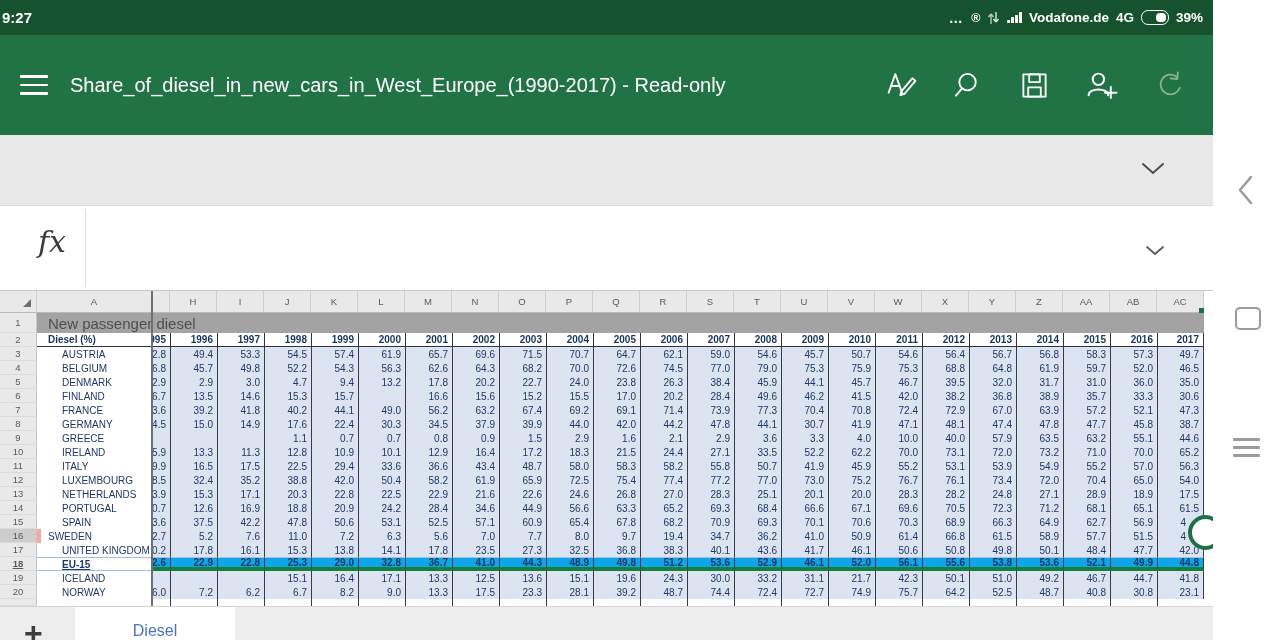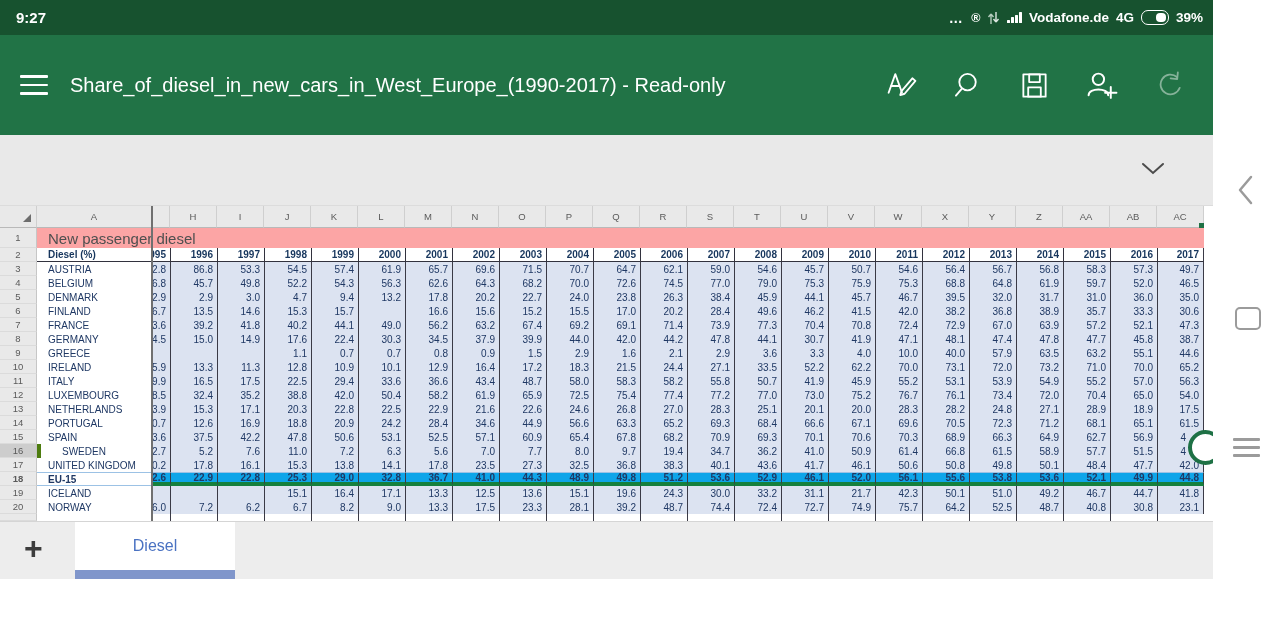--- a/index.html
+++ b/index.html
@@ -1,20 +1,20 @@
 <!DOCTYPE html>
 <html><head>
 <meta charset="utf-8">
 <style>
   html,body{margin:0;padding:0;width:1280px;height:640px;overflow:hidden;background:#fff;
     font-family:"Liberation Sans",sans-serif;-webkit-font-smoothing:antialiased;}
   .app{position:absolute;left:0;top:0;width:1213px;height:640px;background:#fff;}
   
   .status{height:35px;background:#17522f;color:#fff;display:flex;align-items:center;justify-content:space-between;}
-  .status .time{margin-left:16px;font-size:15px;font-weight:bold;}
+  .status .time{margin-left:2px;font-size:15px;font-weight:bold;}
   .sright{display:flex;align-items:center;gap:7px;margin-right:10px;font-size:13.5px;font-weight:bold;}
   .dots{letter-spacing:1.5px;font-size:14px;}
   .reg{font-size:12.5px;}
   .updown{opacity:.85;display:flex;}
   .sigbars{display:flex;align-items:flex-end;gap:1.5px;height:11px;}
   .sigbars i{display:block;width:2.5px;background:#fff;border-radius:.5px;}
   .batt{position:relative;width:26px;height:13px;border:1.5px solid #fff;border-radius:7px;}
   .batt i{position:absolute;right:2px;top:2px;bottom:2px;width:10px;background:#fff;border-radius:4px;}
   
   .titlebar{height:100px;background:#217346;display:flex;align-items:center;color:#fff;}
@@ -39,34 +39,34 @@
   .c{box-sizing:border-box;flex:none;overflow:hidden;white-space:nowrap;display:flex;align-items:center;}
   .rh{width:37px;background:#e9e9e9;border-right:1px solid #c6c6c6;border-bottom:1px solid #dbdbdb;
       color:#5a5a5a;font-size:9.5px;justify-content:center;}
   .ca{width:115px;} .sl{width:18px;} .yc{width:47px;} .wide{width:1167px;}
   .letters .c{height:22px;background:#e9e9e9;border-bottom:1px solid #b9b9b9;border-right:1px solid #cfcfcf;
       color:#5a5a5a;font-size:9.5px;justify-content:center;}
   .letters .rh{border-bottom:1px solid #b9b9b9;}
   .corner{position:relative;}
   .tri{position:absolute;right:5px;bottom:5px;width:0;height:0;border-bottom:8px solid #6d6d6d;border-left:8px solid transparent;}
   .row1 .c{height:20px;}
-  .cell1{background:#fca5a5;color:#4f4f4f;font-size:15px;padding-left:11px;}
+  .cell1{background:#a3a3a3;color:#4f4f4f;font-size:15px;padding-left:11px;}
   .row2 .c,.data .c,.partial .c{height:14px;}
   .hdrA{background:#fff;color:#17365d;font-weight:bold;padding-left:11px;border-bottom:1px solid #32323e;}
   .hdrN{background:#fff;color:#17365d;font-weight:bold;justify-content:flex-end;padding-right:4px;border-bottom:1px solid #32323e;}
   .yc.hdrN{border-left:1px solid #32323e;}
-  .name{background:#fff;color:#1f3864;padding-left:11px;}
+  .name{background:#fff;color:#1f3864;padding-left:25px;}
   .data .sl,.data .yc{background:#dce3f1;color:#1f3864;justify-content:flex-end;padding-right:4px;}
   .data .yc{border-left:1px solid #3a3a46;}
   .last{border-right:1px solid #3a3a46;}
-  .bold .c{font-weight:bold;}
+  .bold .c{font-weight:bold;text-decoration:underline;}
   .bold .sl,.bold .yc{background:#0ea5e9;border-top:1px solid #9cc2e5;border-bottom:4px solid #15803d;}
   .bold .ca{border-top:1px solid #9cc2e5;border-bottom:1px solid #9cc2e5;}
   .selrh{background:#cdcdcd;}
-  .selcell{border-left:4px solid #4d7c0f;padding-left:21px;}
+  .selcell{border-left:4px solid #fca5a5;padding-left:7px;}
   .partial .c{height:7px;background:#fff;}
   .partial .yc{border-left:1px solid #3a3a46;}
   .partial .rh{background:#e9e9e9;}
   [data-row="15"] .yc:last-child,[data-row="16"] .yc:last-child{padding-right:17px;}
   .pane{position:absolute;left:151px;top:0;width:2px;height:315px;background:#707070;z-index:5;}
   .acflag{position:absolute;left:1199px;top:17px;width:5px;height:5px;background:#1e7145;z-index:4;}
   .handle{position:absolute;left:1188px;top:224px;width:27px;height:27px;border-radius:50%;
       background:#fff;border:4px solid #1e7145;z-index:6;}
   
   .bottombar{position:relative;height:57px;background:#ededed;border-top:1px solid #d5d5d5;}
@@ -148,20 +148,29 @@
   </div>
 
   <div class="banner">
     <span class="bchev">
       <svg width="24" height="13" viewBox="0 0 24 13">
           <path d="M2 2 L12 11 L22 2" stroke="#4c4c4c" stroke-width="2" fill="none" stroke-linecap="round"></path>
         </svg>
     </span>
   </div>
 
+  <div class="fbar">
+    <span class="fx">fx</span>
+    <span class="fdiv"></span>
+    <span class="fchev">
+      <svg width="20" height="11" viewBox="0 0 20 11">
+          <path d="M2 2 L10 9 L18 2" stroke="#5a5a5a" stroke-width="1.8" fill="none" stroke-linecap="round"></path>
+        </svg>
+    </span>
+  </div>
 
   <div class="grid">
     <div id="gridBody">
         <div class="g-row letters">
           <div class="c rh corner">
             <span class="tri"></span>
           </div>
           <div class="c ca">A</div>
           <div class="c sl"></div>
           <div class="c yc">H</div>
@@ -215,21 +224,21 @@
           <div class="c yc hdrN">2013</div>
           <div class="c yc hdrN">2014</div>
           <div class="c yc hdrN">2015</div>
           <div class="c yc hdrN">2016</div>
           <div class="c yc hdrN last">2017</div>
         </div>
         <div class="g-row data" data-row="3">
           <div class="c rh">3</div>
           <div class="c ca name">AUSTRIA</div>
           <div class="c sl">2.8</div>
-          <div class="c yc">86.8</div>
+          <div class="c yc">49.4</div>
           <div class="c yc">53.3</div>
           <div class="c yc">54.5</div>
           <div class="c yc">57.4</div>
           <div class="c yc">61.9</div>
           <div class="c yc">65.7</div>
           <div class="c yc">69.6</div>
           <div class="c yc">71.5</div>
           <div class="c yc">70.7</div>
           <div class="c yc">64.7</div>
           <div class="c yc">62.1</div>

